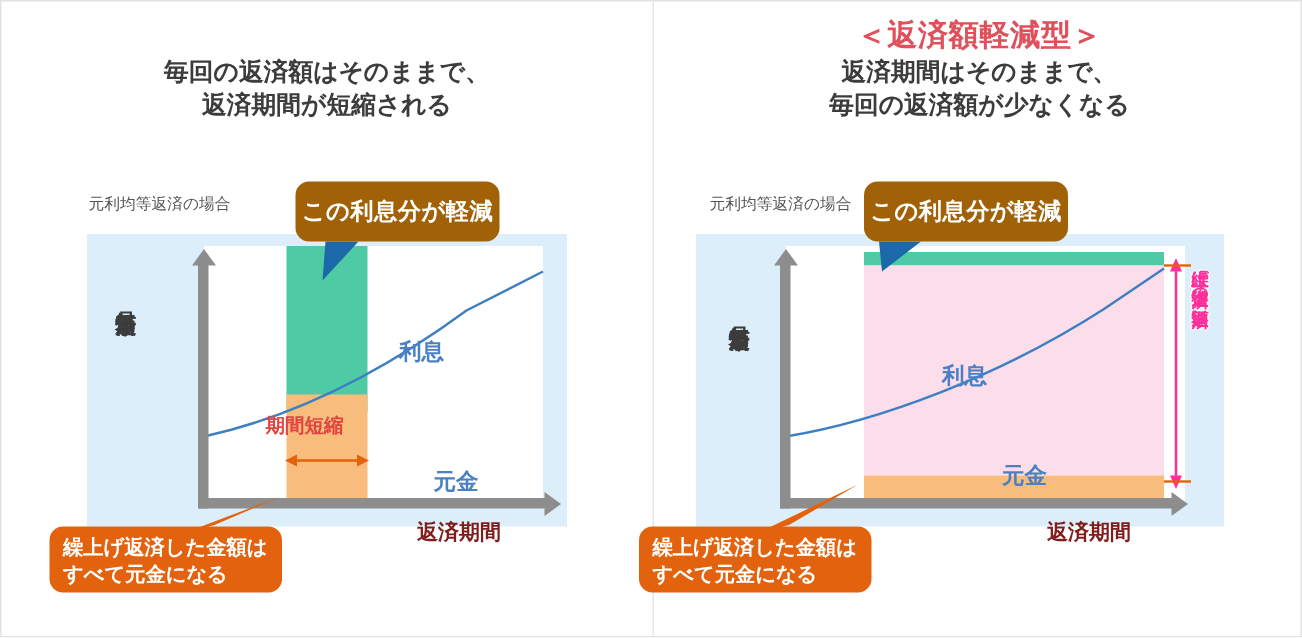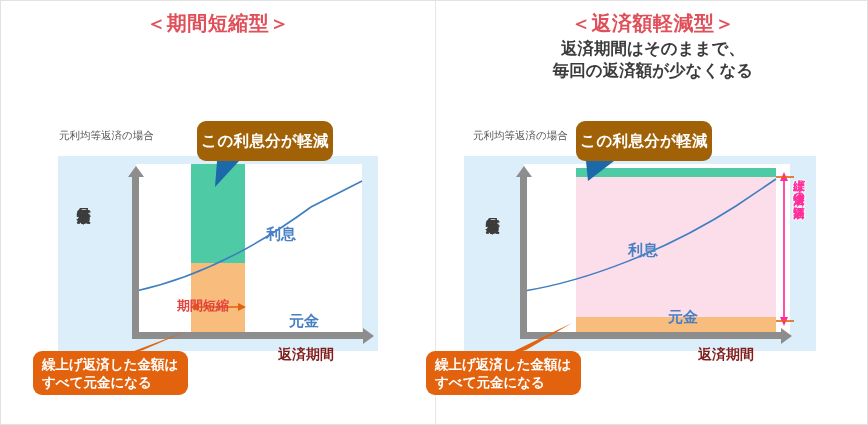--- a/index.html
+++ b/index.html
@@ -54,21 +54,24 @@
 
   svg{position:absolute;top:0;left:0;overflow:visible;pointer-events:none;}
 </style>
 </head>
 <body>
 
 <div id="page">
 
   <div class="panel left">
 
-    <div class="ptitle">＜期間短縮型＞</div>
+    <div class="psub">
+      <div>毎回の返済額はそのままで、</div>
+      <div>返済期間が短縮される</div>
+    </div>
 
     <div class="caption" style="left:58px;top:128px;">元利均等返済の場合</div>
 
     <div class="backdrop" style="left:57px;top:155px;width:320px;height:195px;"></div>
 
     <div class="plotwhite" style="left:135px;top:163px;width:226px;height:173px;"></div>
 
     <div class="region" style="left:190px;top:163px;width:54px;height:111px;background:#4ecba5;"></div>
 
     <div class="region" style="left:190px;top:262px;width:54px;height:74px;background:#f8bc7d;"></div>
@@ -85,21 +88,21 @@
     <div class="arrow-up" style="left:126.5px;top:165px;"></div>
     <div class="axis-x" style="left:131px;top:331px;width:232px;"></div>
     <div class="arrow-right" style="left:362px;top:326.5px;"></div>
 
     <div class="vlabel" style="left:76px;top:196px;">毎月返済額</div>
     <div class="xlabel" style="left:277px;top:345px;">返済期間</div>
 
     <div class="lbl-blue" style="left:265px;top:180px;">利息</div>
     <div class="lbl-blue" style="left:288px;top:267px;">元金</div>
 
-    <div class="shrink-label" style="left:176px;top:296px;">期間短縮</div>
+    <div class="shrink-label" style="left:176px;top:274px;">期間短縮</div>
 
     <svg width="434" height="425">
       <polygon points="216,160 238,160 214,186" fill="#1b69a8"></polygon>
       <polygon points="120,355 142,349 186,330" fill="#e2620d"></polygon>
     </svg>
     <div class="callout blue" style="left:196px;top:120px;width:136px;height:40px;">この利息分が軽減</div>
 
     <div class="callout orange" style="left:32px;top:350px;width:155px;height:44px;flex-direction:column;align-items:flex-start;">
       <span>繰上げ返済した金額は</span>
       <span>すべて元金になる</span>

